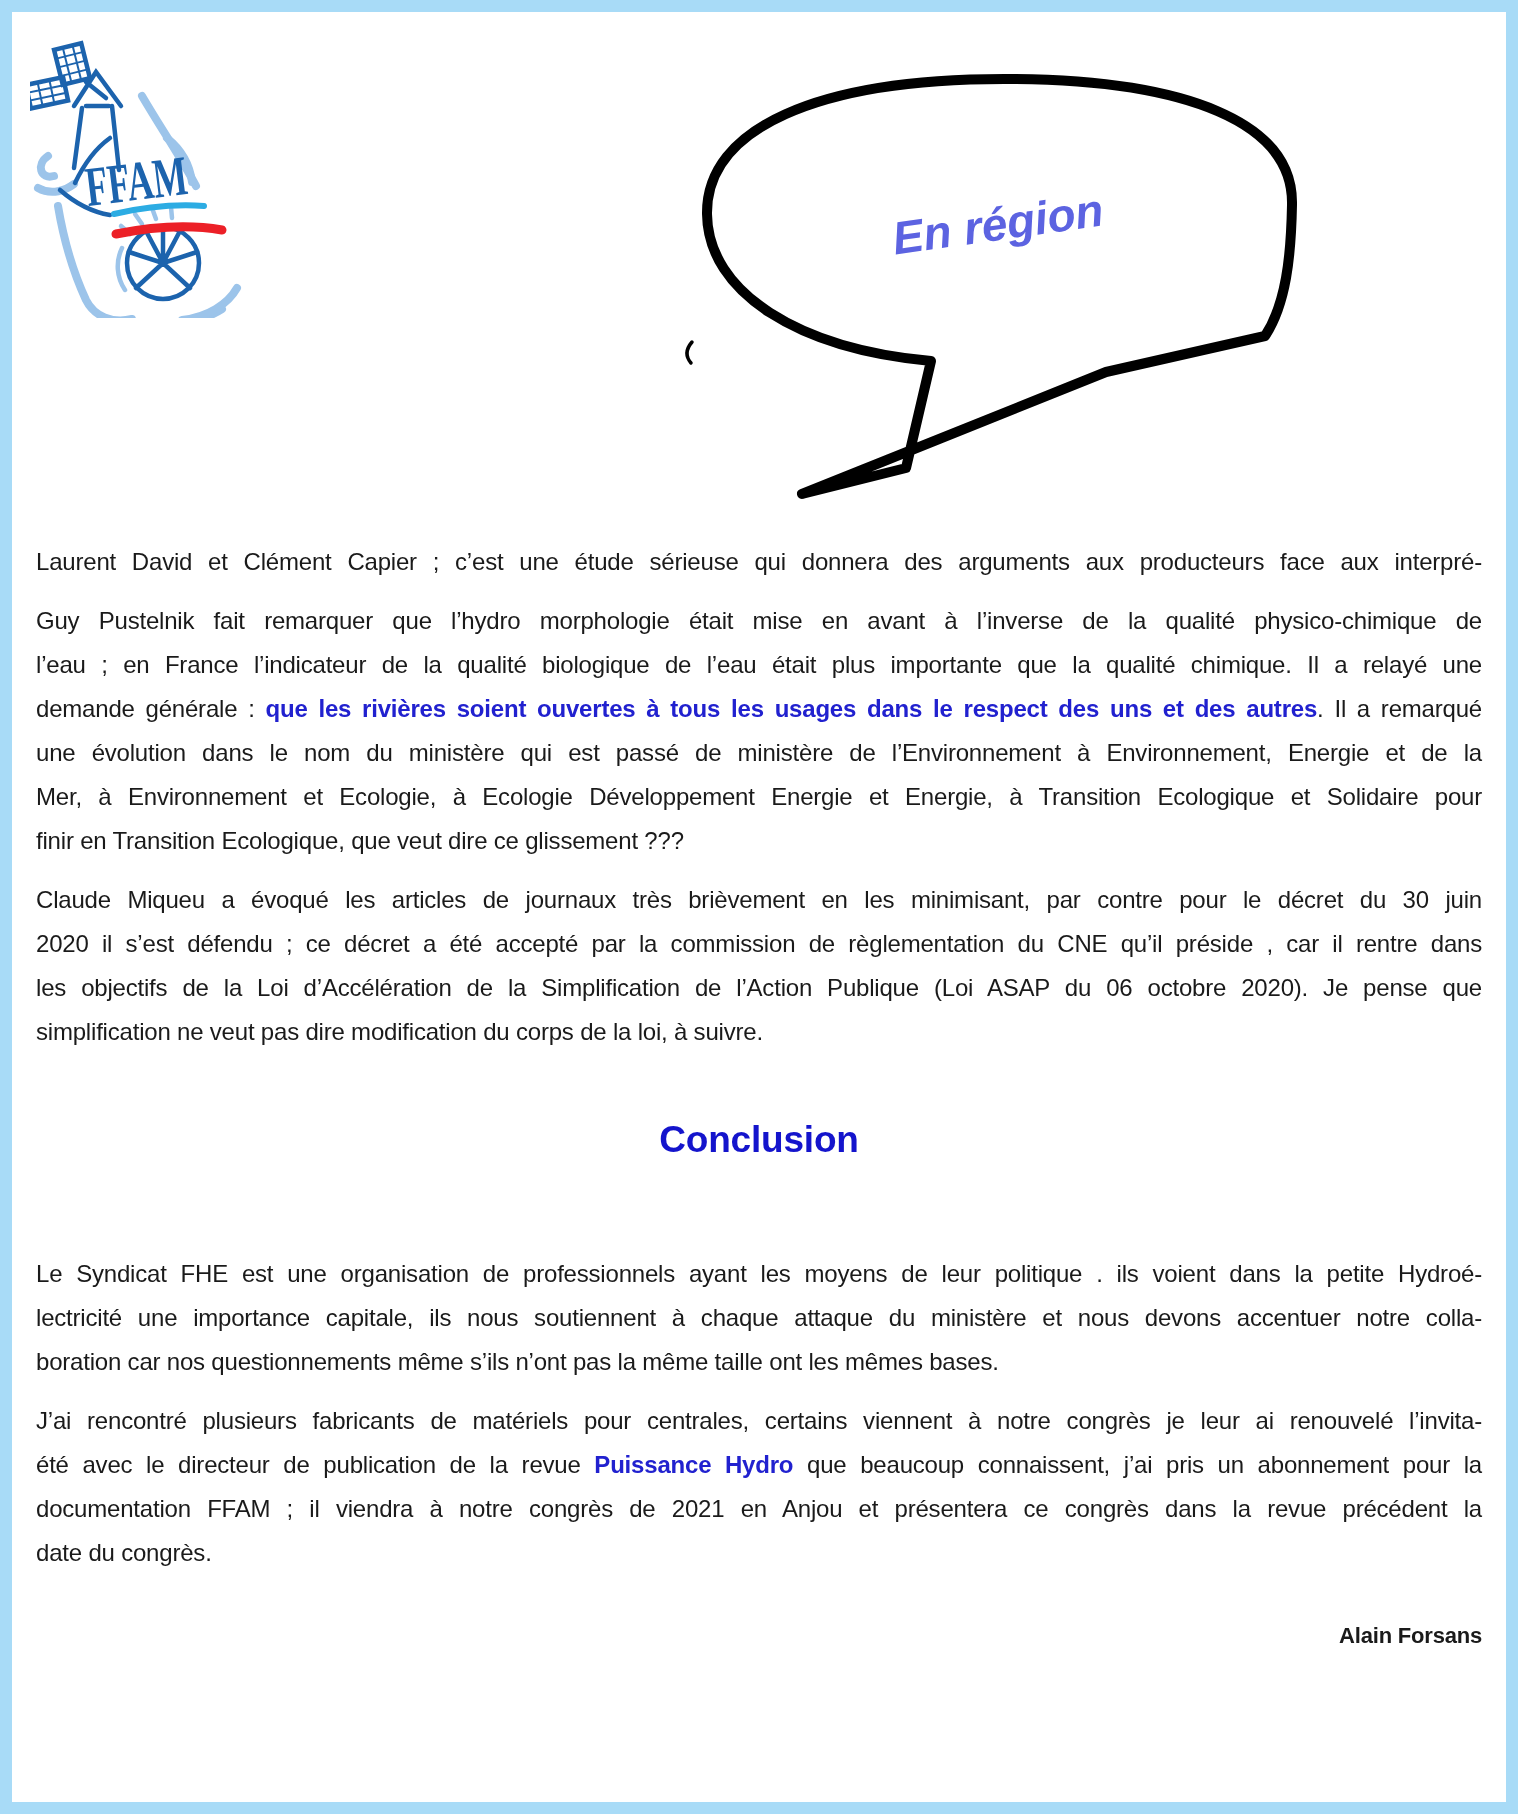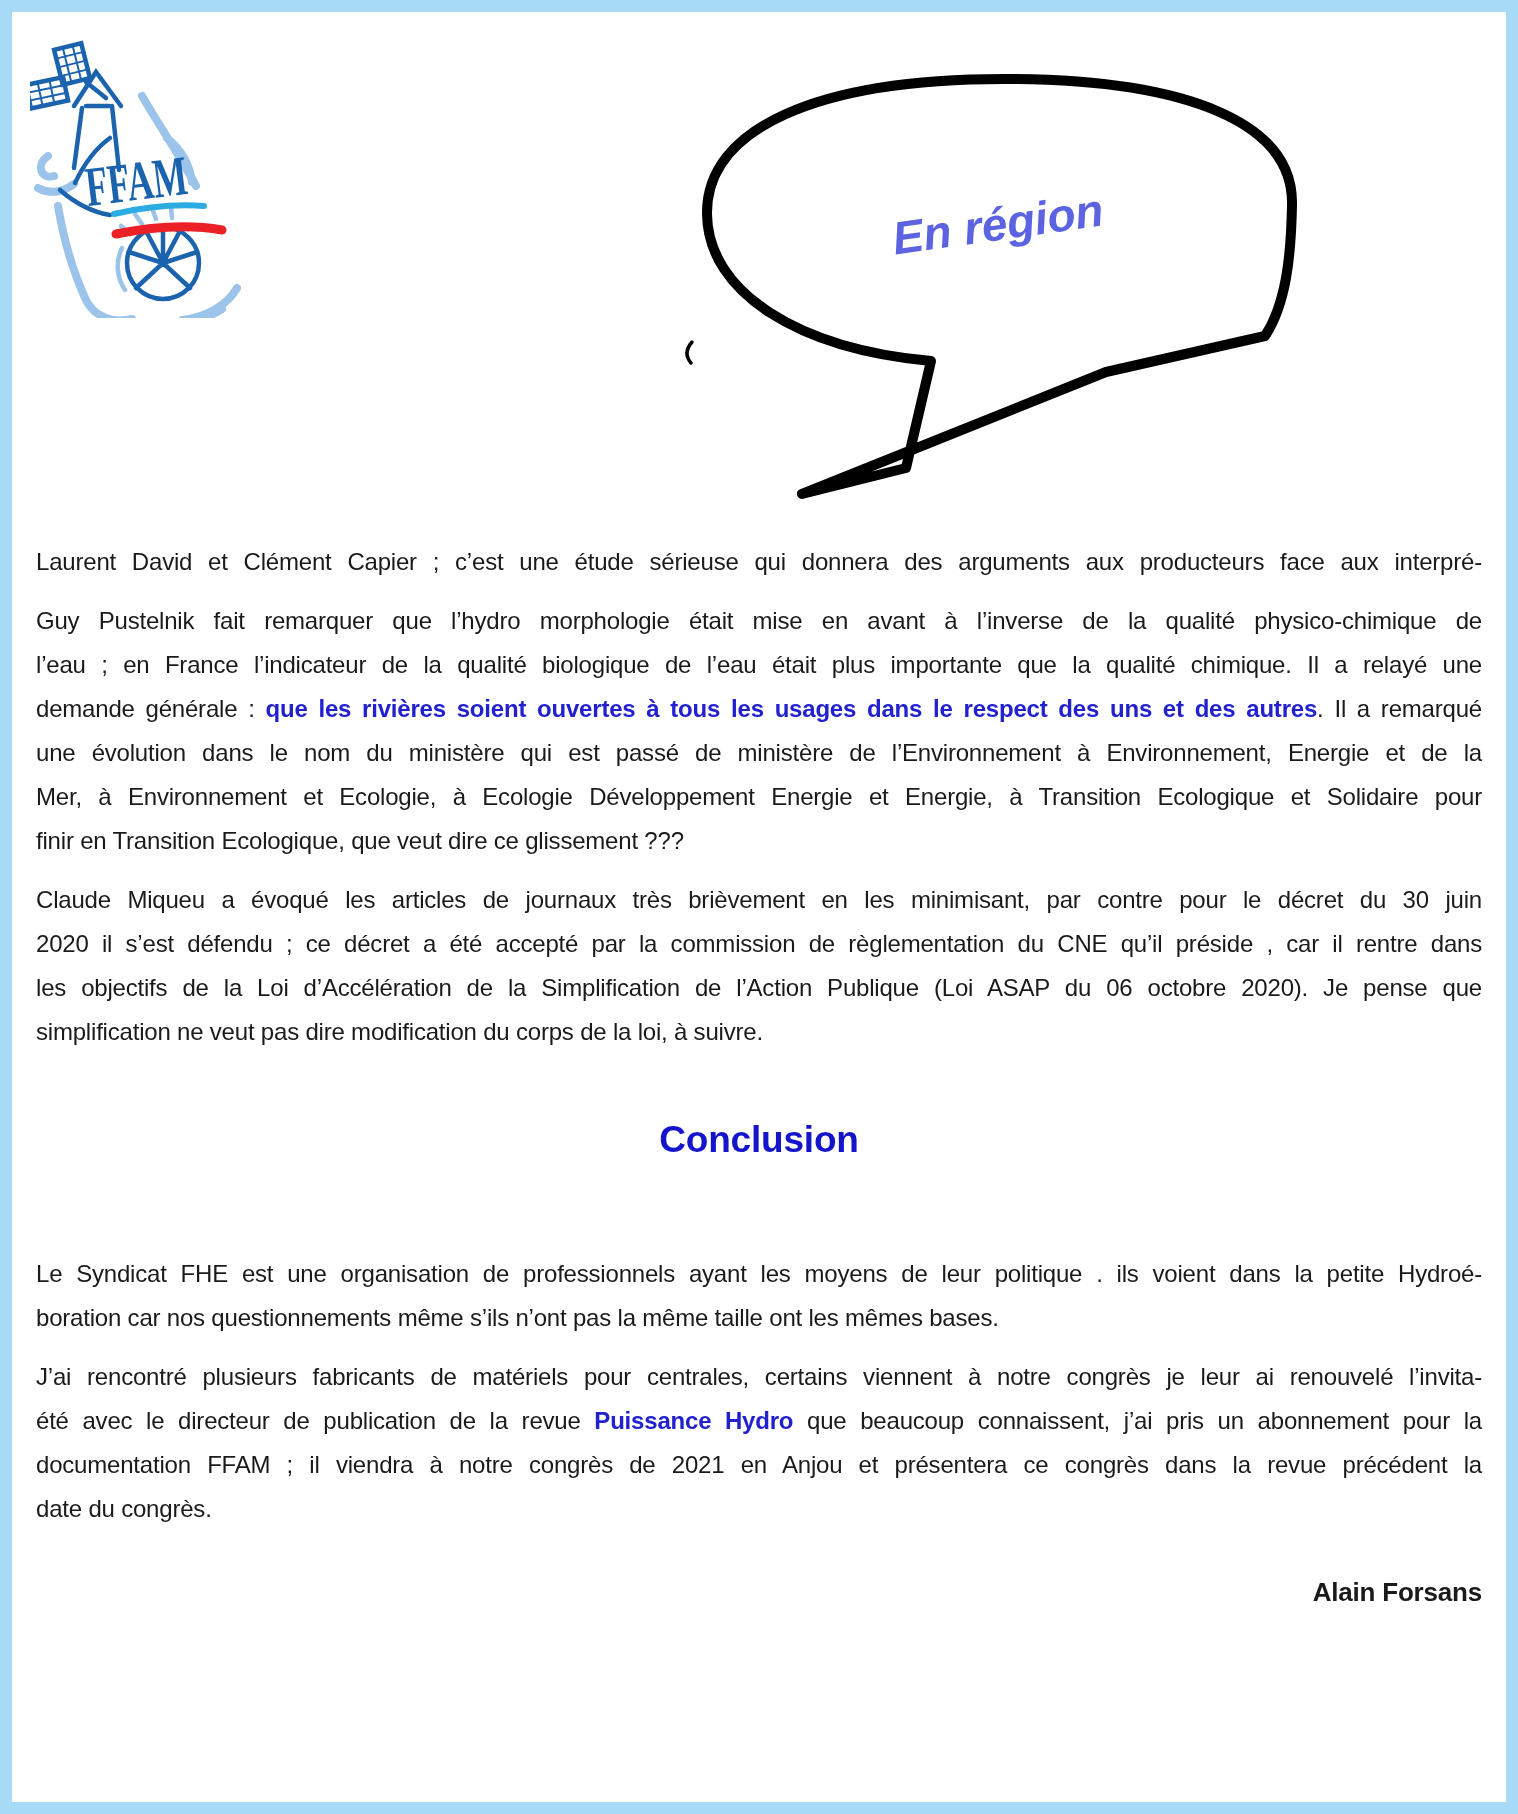--- a/index.html
+++ b/index.html
@@ -56,21 +56,21 @@
   .run-ab { font-weight: bold; color: var(--accent); }
   .heading {
     margin-top: 58px; margin-bottom: 84px;
     text-align: center; text-align-last: center;
     font-size: 37px; line-height: 56px; font-weight: bold;
     color: var(--heading);
   }
   .signature {
     margin-top: 46px;
     text-align: right; text-align-last: right;
-    font-weight: bold; font-size: 26px; line-height: 30px;
+    font-weight: bold; font-size: 22px; line-height: 30px;
     color: var(--text);
   }
 </style>
 </head>
 <body>
 
 <div class="page-border"></div>
 
 <svg class="logo" viewBox="0 0 250 280" aria-hidden="true">
   <g class="map">
@@ -133,20 +133,21 @@
         <div class="line"><span>Claude Miqueu a évoqué les articles de journaux très brièvement en les minimisant, par contre pour le décret du 30 juin</span></div>
         <div class="line"><span>2020 il s’est défendu ;  ce décret a été accepté par la commission de règlementation du CNE qu’il préside , car il rentre dans</span></div>
         <div class="line"><span>les objectifs de la Loi d’Accélération de la  Simplification de l’Action Publique (Loi ASAP du 06 octobre 2020). Je pense que</span></div>
         <div class="line last"><span>simplification ne veut pas dire modification du corps de la loi, à suivre.</span></div>
       </div>
     </div>
   <div class="heading">Conclusion</div>
   <div>
       <div class="para">
         <div class="line"><span>Le Syndicat FHE est une organisation de professionnels ayant les moyens de leur politique .  ils voient dans la petite Hydroé-</span></div>
+        <div class="line"><span>lectricité une importance capitale, ils nous soutiennent à chaque attaque du ministère et nous devons accentuer notre colla-</span></div>
         <div class="line last"><span>boration car nos questionnements même s’ils n’ont pas la même taille ont les mêmes bases.</span></div>
       </div>
       <div class="para">
         <div class="line"><span>J’ai rencontré plusieurs fabricants de matériels pour centrales, certains viennent à notre congrès je leur ai renouvelé l’invita-</span></div>
         <div class="line"><span>été avec le directeur de publication de la revue </span><span class="run-ab">Puissance Hydro</span><span> que beaucoup connaissent, j’ai pris un abonnement pour la</span></div>
         <div class="line"><span>documentation  FFAM ; il  viendra à notre congrès de 2021  en Anjou et présentera ce congrès dans la revue précédent la</span></div>
         <div class="line last"><span>date du congrès.</span></div>
       </div>
     </div>
   <div class="signature">Alain Forsans</div>

